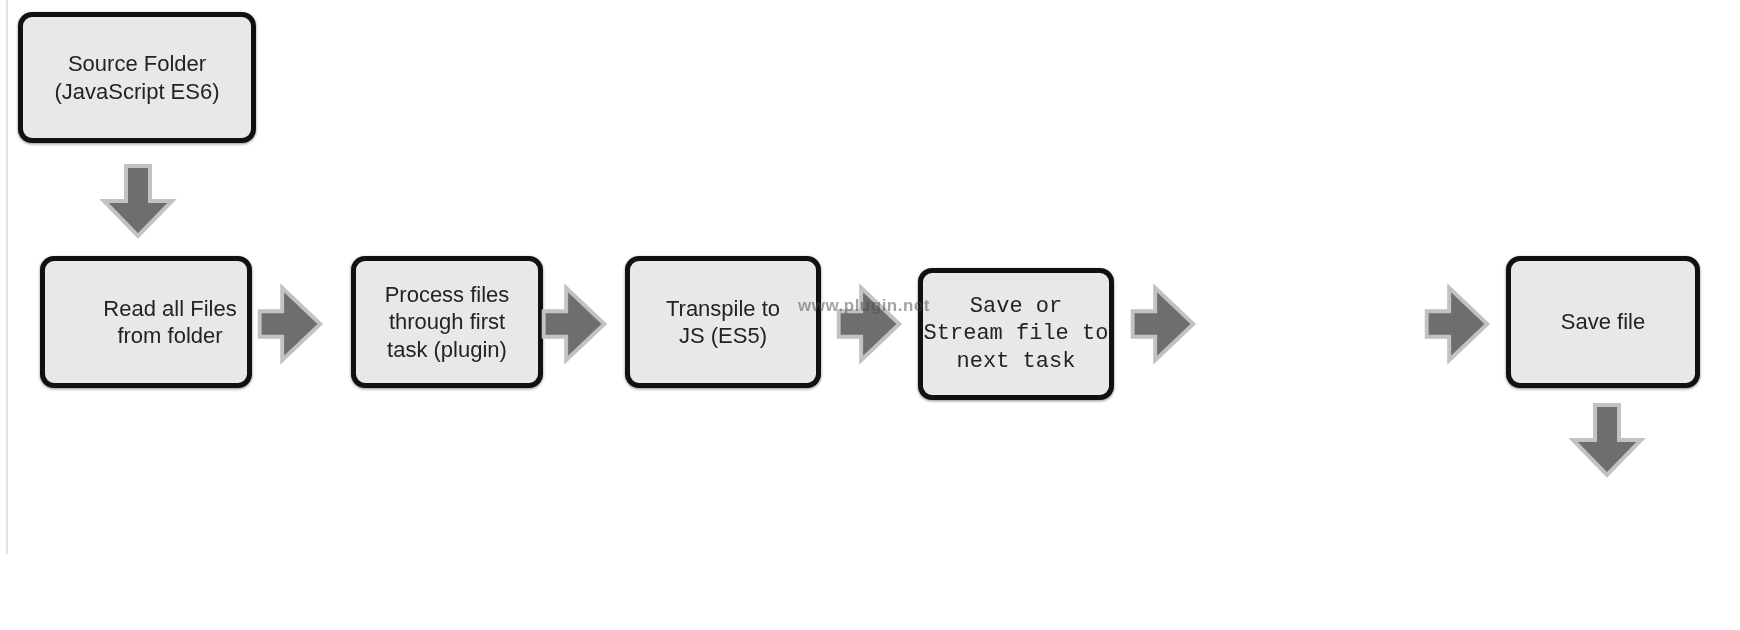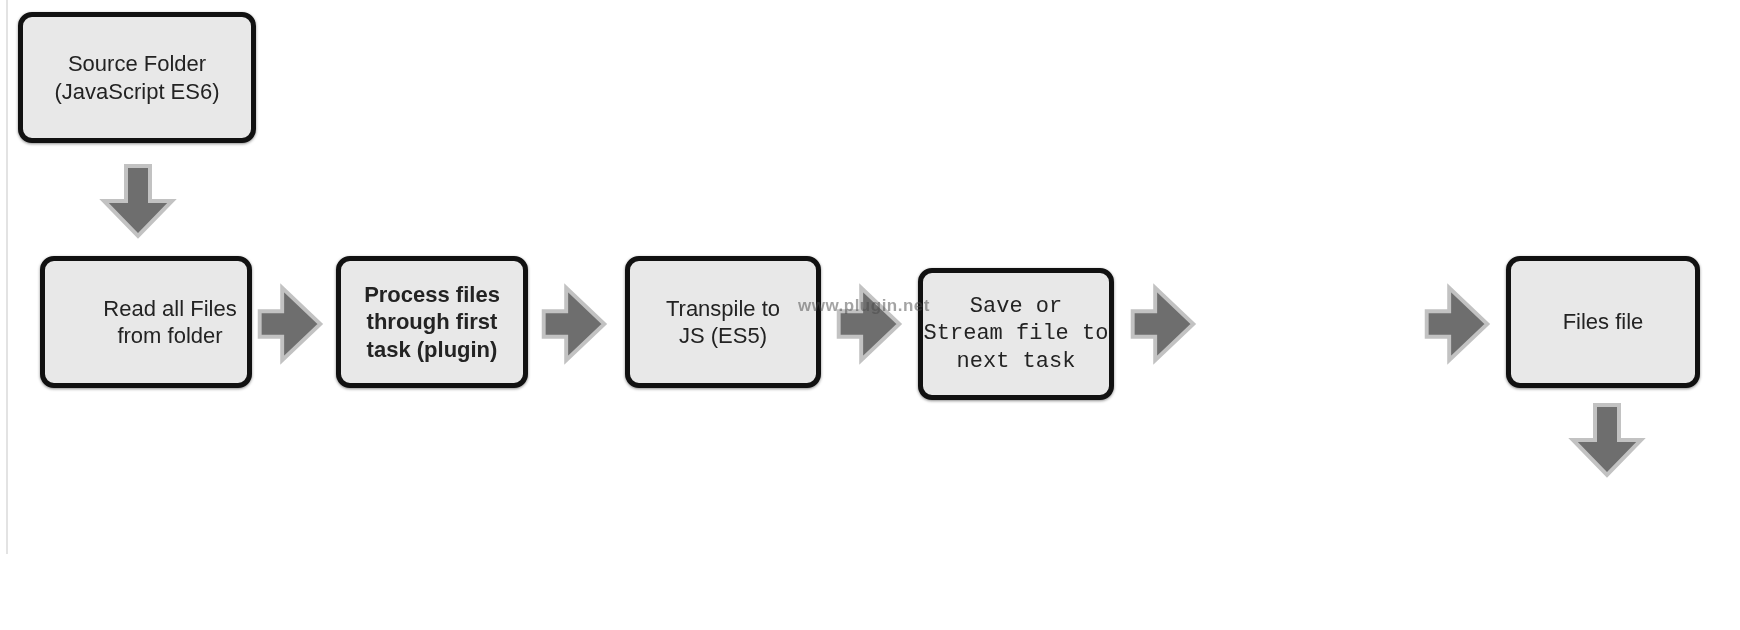--- a/index.html
+++ b/index.html
@@ -52,21 +52,21 @@
     font-family: "Liberation Mono", monospace;
     font-size: 22px;
     color: #ccc4c4;
     letter-spacing: 0.5px;
     white-space: nowrap;
     z-index: 5;
   }
   
   .n0 { left: 18px;   top: 12px;  width: 238px; height: 131px; }
   .n1 { left: 40px;   top: 256px; width: 212px; height: 132px; padding-left: 48px; }
-  .n2 { left: 336px;  top: 256px; width: 192px; height: 132px; font-weight: bold; }
+  .n2 { left: 351px;  top: 256px; width: 192px; height: 132px; }
   .n3 { left: 625px;  top: 256px; width: 196px; height: 132px; align-items: center; }
   .n4 { left: 918px;  top: 268px; width: 196px; height: 132px; font-family: Liberation Mono, monospace; }
   .n5 { left: 1212px; top: 256px; width: 196px; height: 132px; }
   .n6 { left: 1506px; top: 256px; width: 194px; height: 132px; }
   .n7 { left: 1488px; top: 493px; width: 242px; height: 130px; }
   
   .ad0 { left: 96px;   top: 163px; width: 84px; height: 76px; }
   .ad1 { left: 1565px; top: 402px; width: 84px; height: 76px; }
   .ar0 { left: 256px;  top: 280px; width: 68px; height: 88px; }
   .ar1 { left: 540px;  top: 280px; width: 68px; height: 88px; }
@@ -97,21 +97,21 @@
   <div class="node n3">
     <span>Transpile to
 JS (ES5)</span>
   </div>
   <div class="node n4">
     <span>Save or
 Stream file to
 next task</span>
   </div>
   <div class="node n6">
-    <span>Files file</span>
+    <span>Save file</span>
   </div>
 
   <div class="arrow ad0">
     <svg viewBox="0 0 84 76" xmlns="http://www.w3.org/2000/svg" aria-hidden="true">
       <path d="M30 3 H54 V38 H76 L42 73 L8 38 H30 Z"></path>
     </svg>
   </div>
   <div class="arrow ad1">
     <svg viewBox="0 0 84 76" xmlns="http://www.w3.org/2000/svg" aria-hidden="true">
       <path d="M30 3 H54 V38 H76 L42 73 L8 38 H30 Z"></path>

